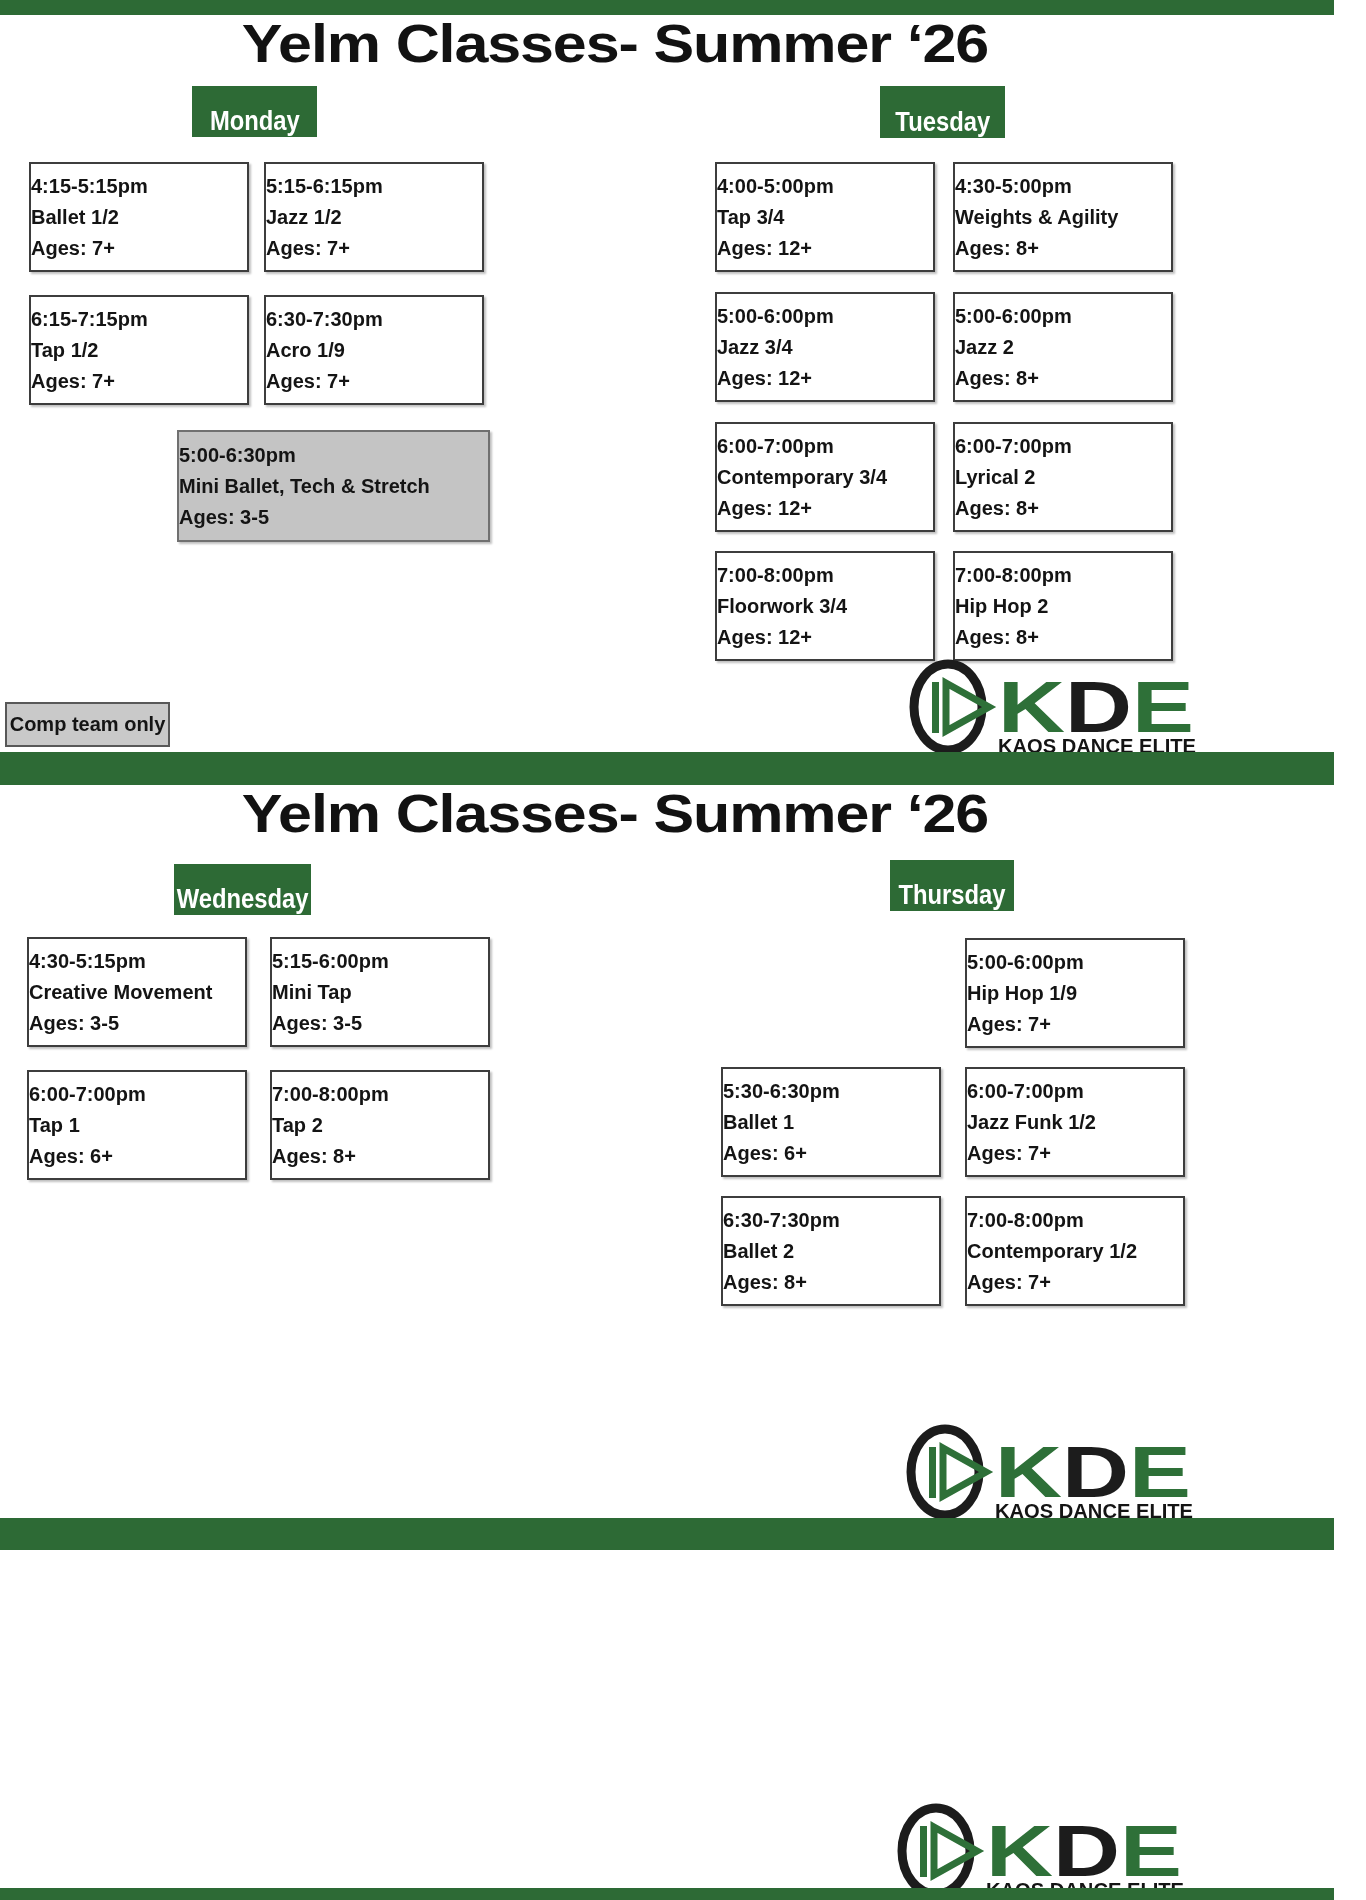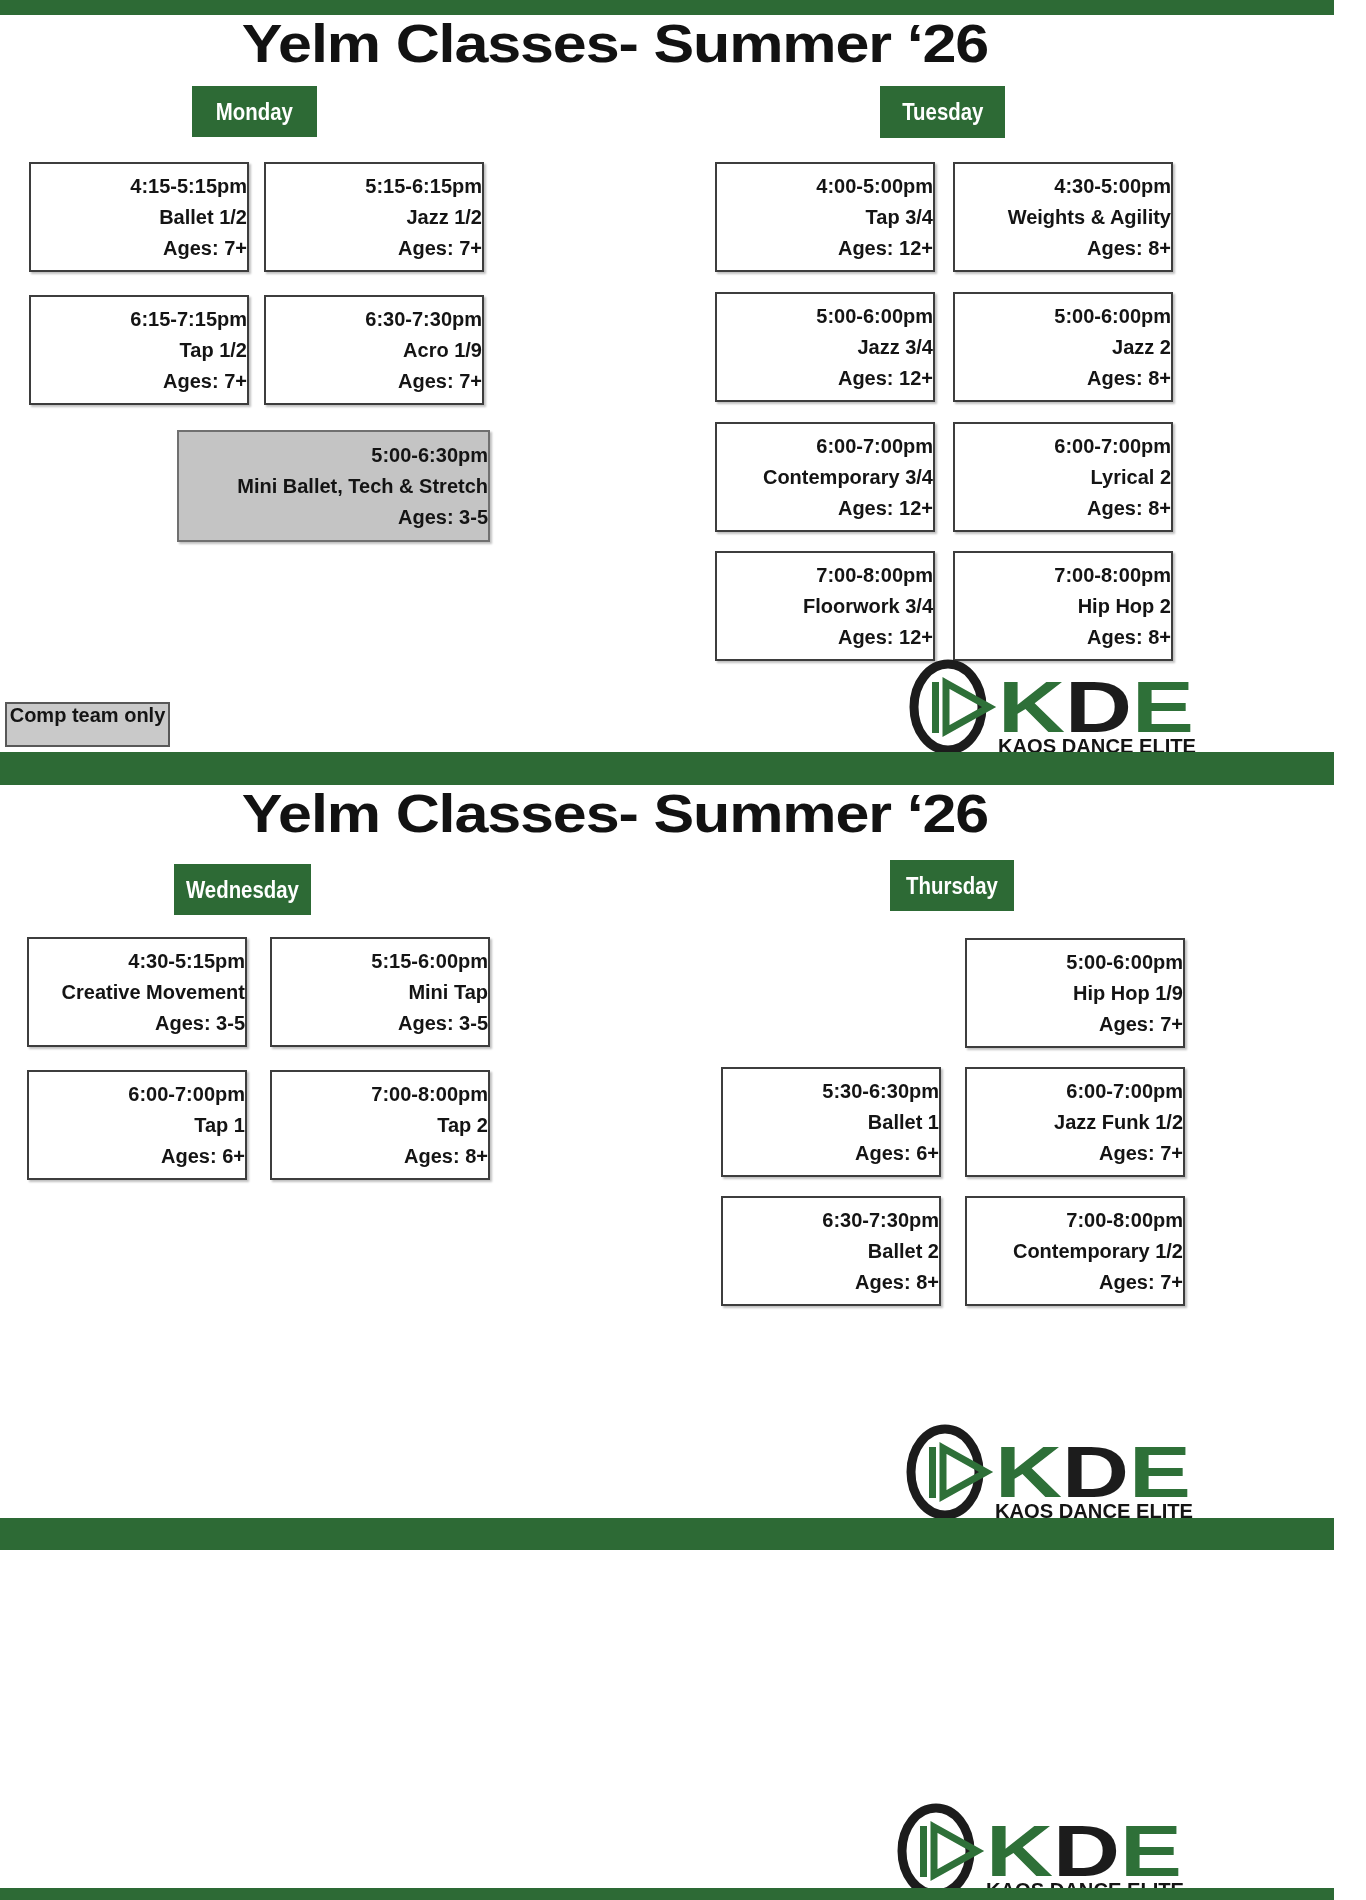--- a/index.html
+++ b/index.html
@@ -2,30 +2,30 @@
 <html><head>
 <meta charset="utf-8">
 <style>
   html,body{margin:0;padding:0;background:#ffffff;}
   .page{position:relative;width:1334px;height:1900px;background:#ffffff;overflow:hidden;
         font-family:"Liberation Sans",sans-serif;color:#141414;}
   .bar{position:absolute;left:0;width:1366px;background:#2D6A35;}
   .title{position:absolute;left:0;width:1230px;text-align:center;font-weight:bold;
          font-size:54px;letter-spacing:-1px;white-space:nowrap;color:#121212;
          transform:scaleX(1.13);transform-origin:center;}
-  .badge{position:absolute;background:#2D6A35;color:#ffffff;display:flex;align-items:center;
-         justify-content:center;font-weight:bold;font-size:24px;}
+  .badge{position:absolute;background:#2D6A35;color:#ffffff;display:flex;align-items:flex-end;
+         justify-content:center;font-weight:bold;font-size:28px;}
   .badge>span{transform:scaleX(.85);white-space:nowrap;}
   .card{position:absolute;width:216px;height:106px;background:#ffffff;border:2px solid #3d3d3d;
         box-shadow:2px 2px 2px rgba(0,0,0,.25);display:flex;flex-direction:column;
-        justify-content:center;align-items:flex-end;text-align:center;font-weight:bold;
+        justify-content:center;align-items:flex-start;text-align:center;font-weight:bold;
         font-size:20px;line-height:31px;color:#141414;}
   .card.gray{width:309px;height:108px;background:#C4C4C4;border-color:#707070;}
   .comp{position:absolute;left:5px;top:702px;width:161px;height:41px;background:#C9C9C9;
-        border:2px solid #585858;display:flex;justify-content:center;
+        border:2px solid #585858;display:flex;align-items:center;justify-content:center;
         font-weight:bold;font-size:20px;}
   .olympia{position:absolute;left:183px;top:1583px;width:720px;text-align:center;
            font-weight:bold;color:#0f0f0f;}
   .olympia div{font-size:58px;line-height:86px;transform:scaleX(.78);transform-origin:center;
                white-space:nowrap;}
   .logo{position:absolute;width:292px;height:97px;}
   .kde-text{font-family:"Liberation Sans",sans-serif;font-weight:bold;font-size:72px;}
   .kde-tagline{font-family:"Liberation Sans",sans-serif;font-weight:bold;font-size:21px;fill:#141414;}
 </style>
 </head>

